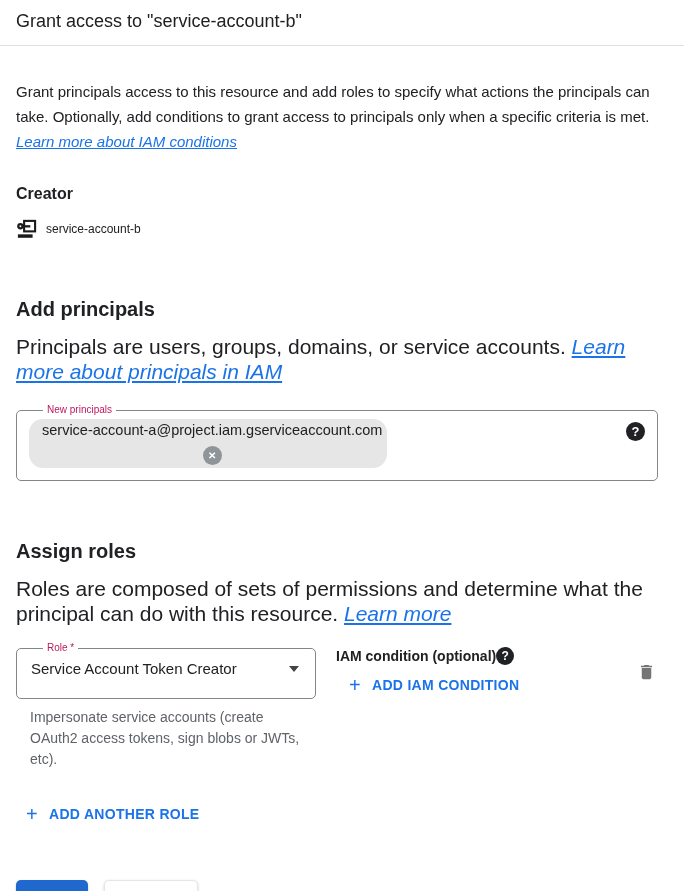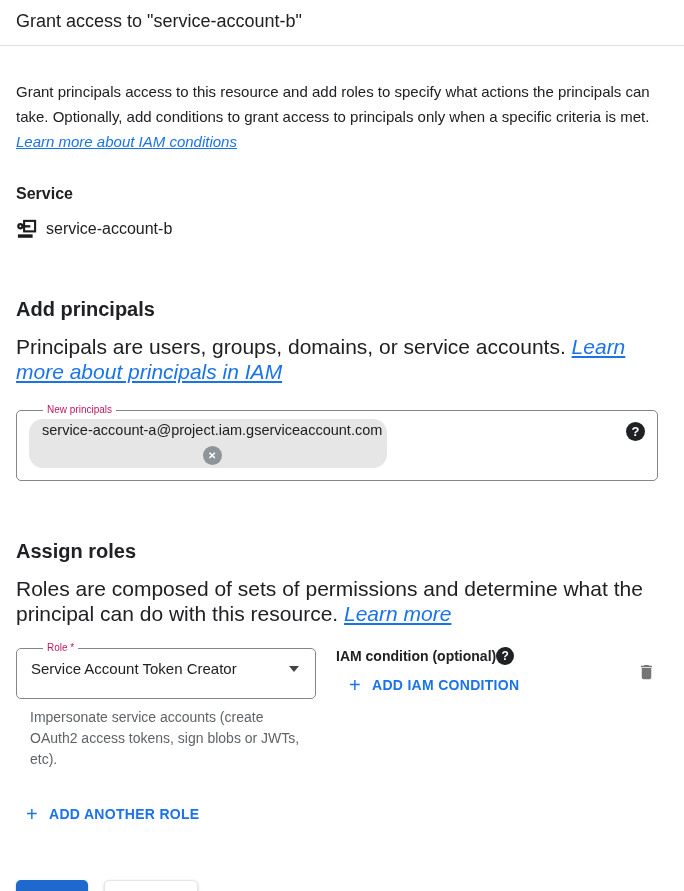--- a/index.html
+++ b/index.html
@@ -12,21 +12,21 @@
   a { color:#1a73e8; text-decoration:underline; cursor:pointer;font-style:italic; }
 
   .dialog-title { font-size:18px; font-weight:400; color:#212121; padding:11px 16px 13px 16px; }
   .divider { height:1px; background:#e0e0e0; width:100%; }
 
   .content { padding:33px 26px 0 16px; }
 
   .body-text { font-size:15px; line-height:25px; margin:0; }
 
   .heading-sm { font-size:16px; font-weight:700; margin-top:31px; }
-  .resource-row { display:flex; align-items:center; gap:9px; margin-top:16px; font-size:16px; }
+  .resource-row { display:flex; align-items:center; gap:9px; margin-top:16px; font-size:12px; }
   .sa-icon { display:inline-flex; color:#1b1b1b; }
 
   .heading-lg { font-size:20px; font-weight:600; margin-top:59px; }
   .desc { font-size:21px; line-height:25px; margin:13px 0 0 0; }
 
   fieldset.outlined {
     border:1px solid #80868b; border-radius:5px;
     margin:19px 0 0 0; padding:1px 12px 12px 12px;
   }
   fieldset.outlined legend {
@@ -95,21 +95,21 @@
 <body>
 
 <div class="dialog-title">Grant access to "service-account-b"</div>
 <div class="divider"></div>
 
 <div class="content">
 
   <p class="body-text"><span>Grant principals access to this resource and add roles to specify what actions the principals can take. Optionally, add conditions to grant access to principals only when a specific criteria is met.</span>
     <a>Learn more about IAM conditions</a></p>
 
-  <div class="heading-sm">Service</div>
+  <div class="heading-sm">Creator</div>
   <div class="resource-row">
     <span class="sa-icon">
       <svg width="21" height="20" viewBox="0 0 22 20">
         <rect x="8.5" y="1.5" width="11.5" height="11" fill="none" stroke="currentColor" stroke-width="2.2"></rect>
         <rect x="6" y="6" width="9" height="2.4" fill="currentColor"></rect>
         <circle cx="4.6" cy="7.1" r="3.3" fill="currentColor"></circle>
         <circle cx="4.6" cy="7.1" r="1" fill="#ffffff"></circle>
         <rect x="2" y="15.6" width="15.4" height="3.6" fill="currentColor"></rect>
       </svg>
     </span>

